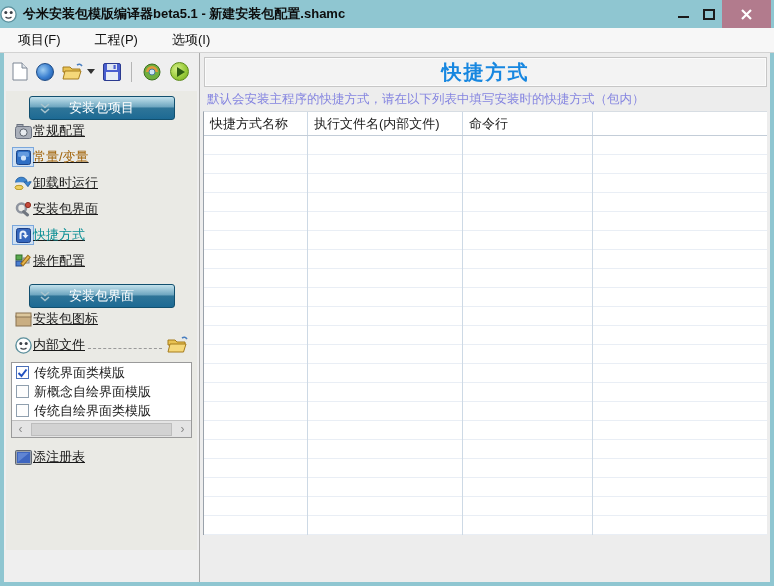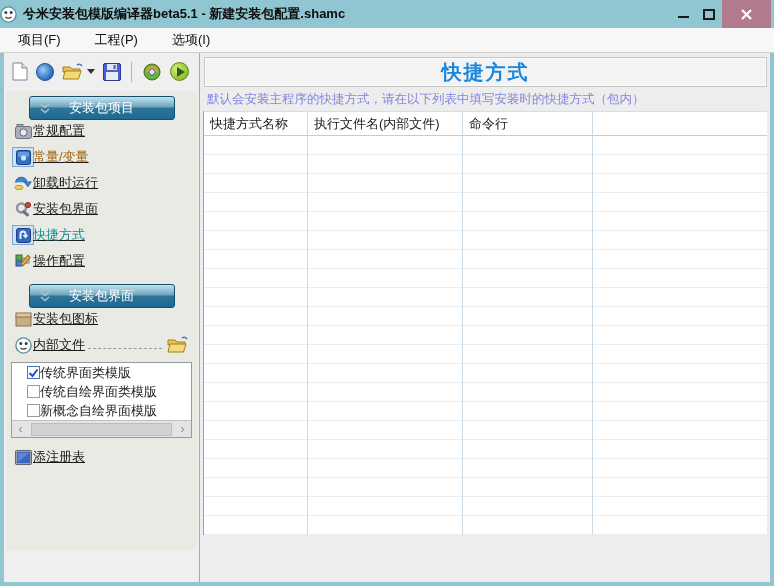--- a/index.html
+++ b/index.html
@@ -41,21 +41,21 @@
   .section-hdr .chev { position:absolute; left:10px; top:6px; }
   .side-item { height:26px; display:flex; align-items:flex-start; gap:0; padding-left:3px;text-decoration:underline; }
   .side-item .lbl { font-size:13px; }
   .icon-wrap { width:20px; height:18px; display:flex; align-items:center; justify-content:center; }
   .icon-wrap.sel { background:#cfe0f2; outline:1px solid #7aa7dc; }
   .text-blue { color:#a16207; }
   .text-teal { color:#0b8f95; }
   .dash-spacer { flex:1; border-bottom:1px dashed #9a9a9a; margin:0 5px 0 3px; height:1px; align-self:center; }
   
   .listbox { margin:2px 1px 0 1px; background:#ffffff; border:1px solid #9a9a9a; }
-  .lb-row { height:19px; display:flex; align-items:center; padding-left:15px; font-size:13px; white-space:nowrap; overflow:hidden; }
+  .lb-row { height:19px; display:flex; align-items:center; gap:5px; padding-left:4px; font-size:13px; white-space:nowrap; overflow:hidden; }
   .cbox { width:13px; height:13px; background:#fdfdfd; border:1px solid #8f9fae; display:flex; align-items:center; justify-content:center; flex:0 0 auto; }
   .hscroll { height:17px; background:#e4e4e4; border-top:1px solid #c0c0c0; display:flex; align-items:center; }
   .hs-arrow { width:17px; text-align:center; color:#8a8a8a; font-size:12px; line-height:15px; }
   .hs-thumb { flex:1; height:13px; margin:0 2px; background:#d2d2d2; border:1px solid #bdbdbd; }
   .gap6 { height:6px; } .gap10 { height:10px; }
   
   .page-header { height:30px; background:#f3f3f3; border:1px solid #c6c6c6; box-shadow:inset 0 0 0 1px #fbfbfb; display:flex; align-items:center; justify-content:center; margin:0 1px; }
   .page-title { font-size:20px; font-weight:bold; letter-spacing:2px; color:#1787e0; }
   .page-desc { height:24px; display:flex; align-items:center; padding-left:4px; font-size:12.5px; color:#8585e0; }
   .grid { background:#ffffff; border-left:1px solid #9aa2ab; border-top:1px solid #d7dde3; height:424px; display:flex; flex-direction:column; margin-right:1px; }
@@ -279,25 +279,25 @@
         <div class="lb-row">
           <span class="cbox" style="border-color:#4a6fb8;">
             <svg width="11" height="10">
                 <path d="M1.5 5 L4.5 8 L9.5 1.5" fill="none" stroke="#2050c0" stroke-width="2"></path>
               </svg>
           </span>
           <span>传统界面类模版</span>
         </div>
         <div class="lb-row">
           <span class="cbox"></span>
-          <span>传统自绘界面类模版</span>
+          <span>新概念自绘界面模版</span>
         </div>
         <div class="lb-row">
           <span class="cbox"></span>
-          <span>新概念自绘界面模版</span>
+          <span>传统自绘界面类模版</span>
         </div>
         <div class="hscroll">
           <span class="hs-arrow">‹</span>
           <span class="hs-thumb"></span>
           <span class="hs-arrow">›</span>
         </div>
       </div>
 
       <div class="gap10"></div>
 

